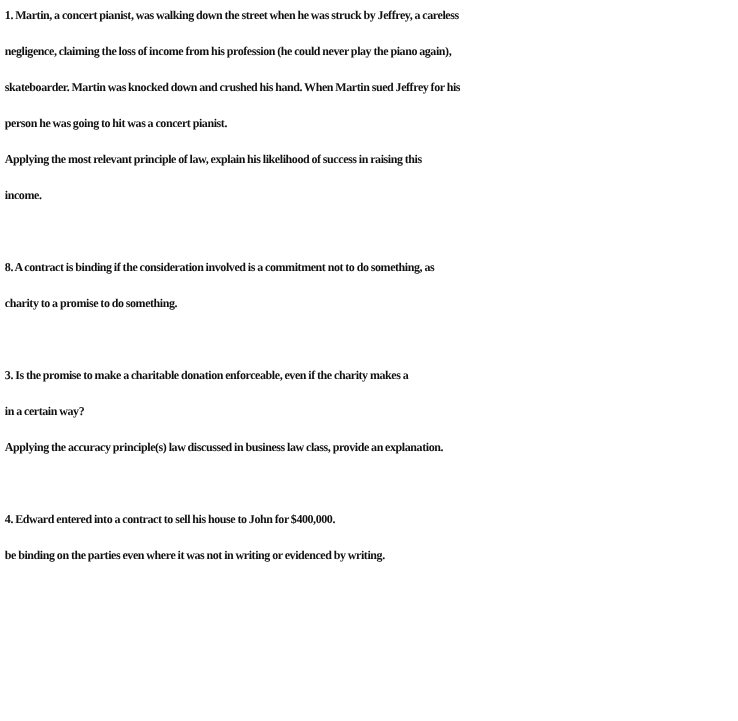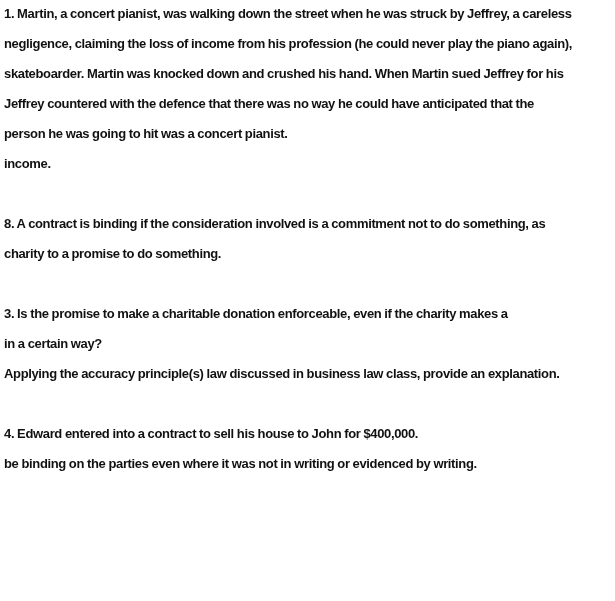--- a/index.html
+++ b/index.html
@@ -15,41 +15,41 @@
     }
     .doc {
       position: absolute;
       left: 4px;
       top: 0;
       width: 611px;
     }
     .line {
       height: 30px;
       line-height: 27px;
-      font-family: Liberation Sans, sans-serif;
+      font-family: Liberation Serif, serif;
       font-weight: bold;
-      font-size: 13px;
+      font-size: 10px;
       color: #111111;
       white-space: nowrap;
       letter-spacing: -0.35px;
       word-spacing: -0.3px;
     }
     .blank { height: 30px; }
   </style>
 </head>
 <body>
 
 <div class="doc">
 
   <div>
     <div class="line">1. Martin, a concert pianist, was walking down the street when he was struck by Jeffrey, a careless</div>
     <div class="line">negligence, claiming the loss of income from his profession (he could never play the piano again),</div>
     <div class="line">skateboarder. Martin was knocked down and crushed his hand. When Martin sued Jeffrey for his</div>
-    <div class="line">Jeffrey countered with the defence that there was no way he could have anticipated that the</div>
     <div class="line">person he was going to hit was a concert pianist.</div>
+    <div class="line">Applying the most relevant principle of law, explain his likelihood of success in raising this</div>
     <div class="line">income.</div>
   </div>
 
   <div class="blank"></div>
 
   <div>
     <div class="line">8. A contract is binding if the consideration involved is a commitment not to do something, as</div>
     <div class="line">charity to a promise to do something.</div>
   </div>
 

